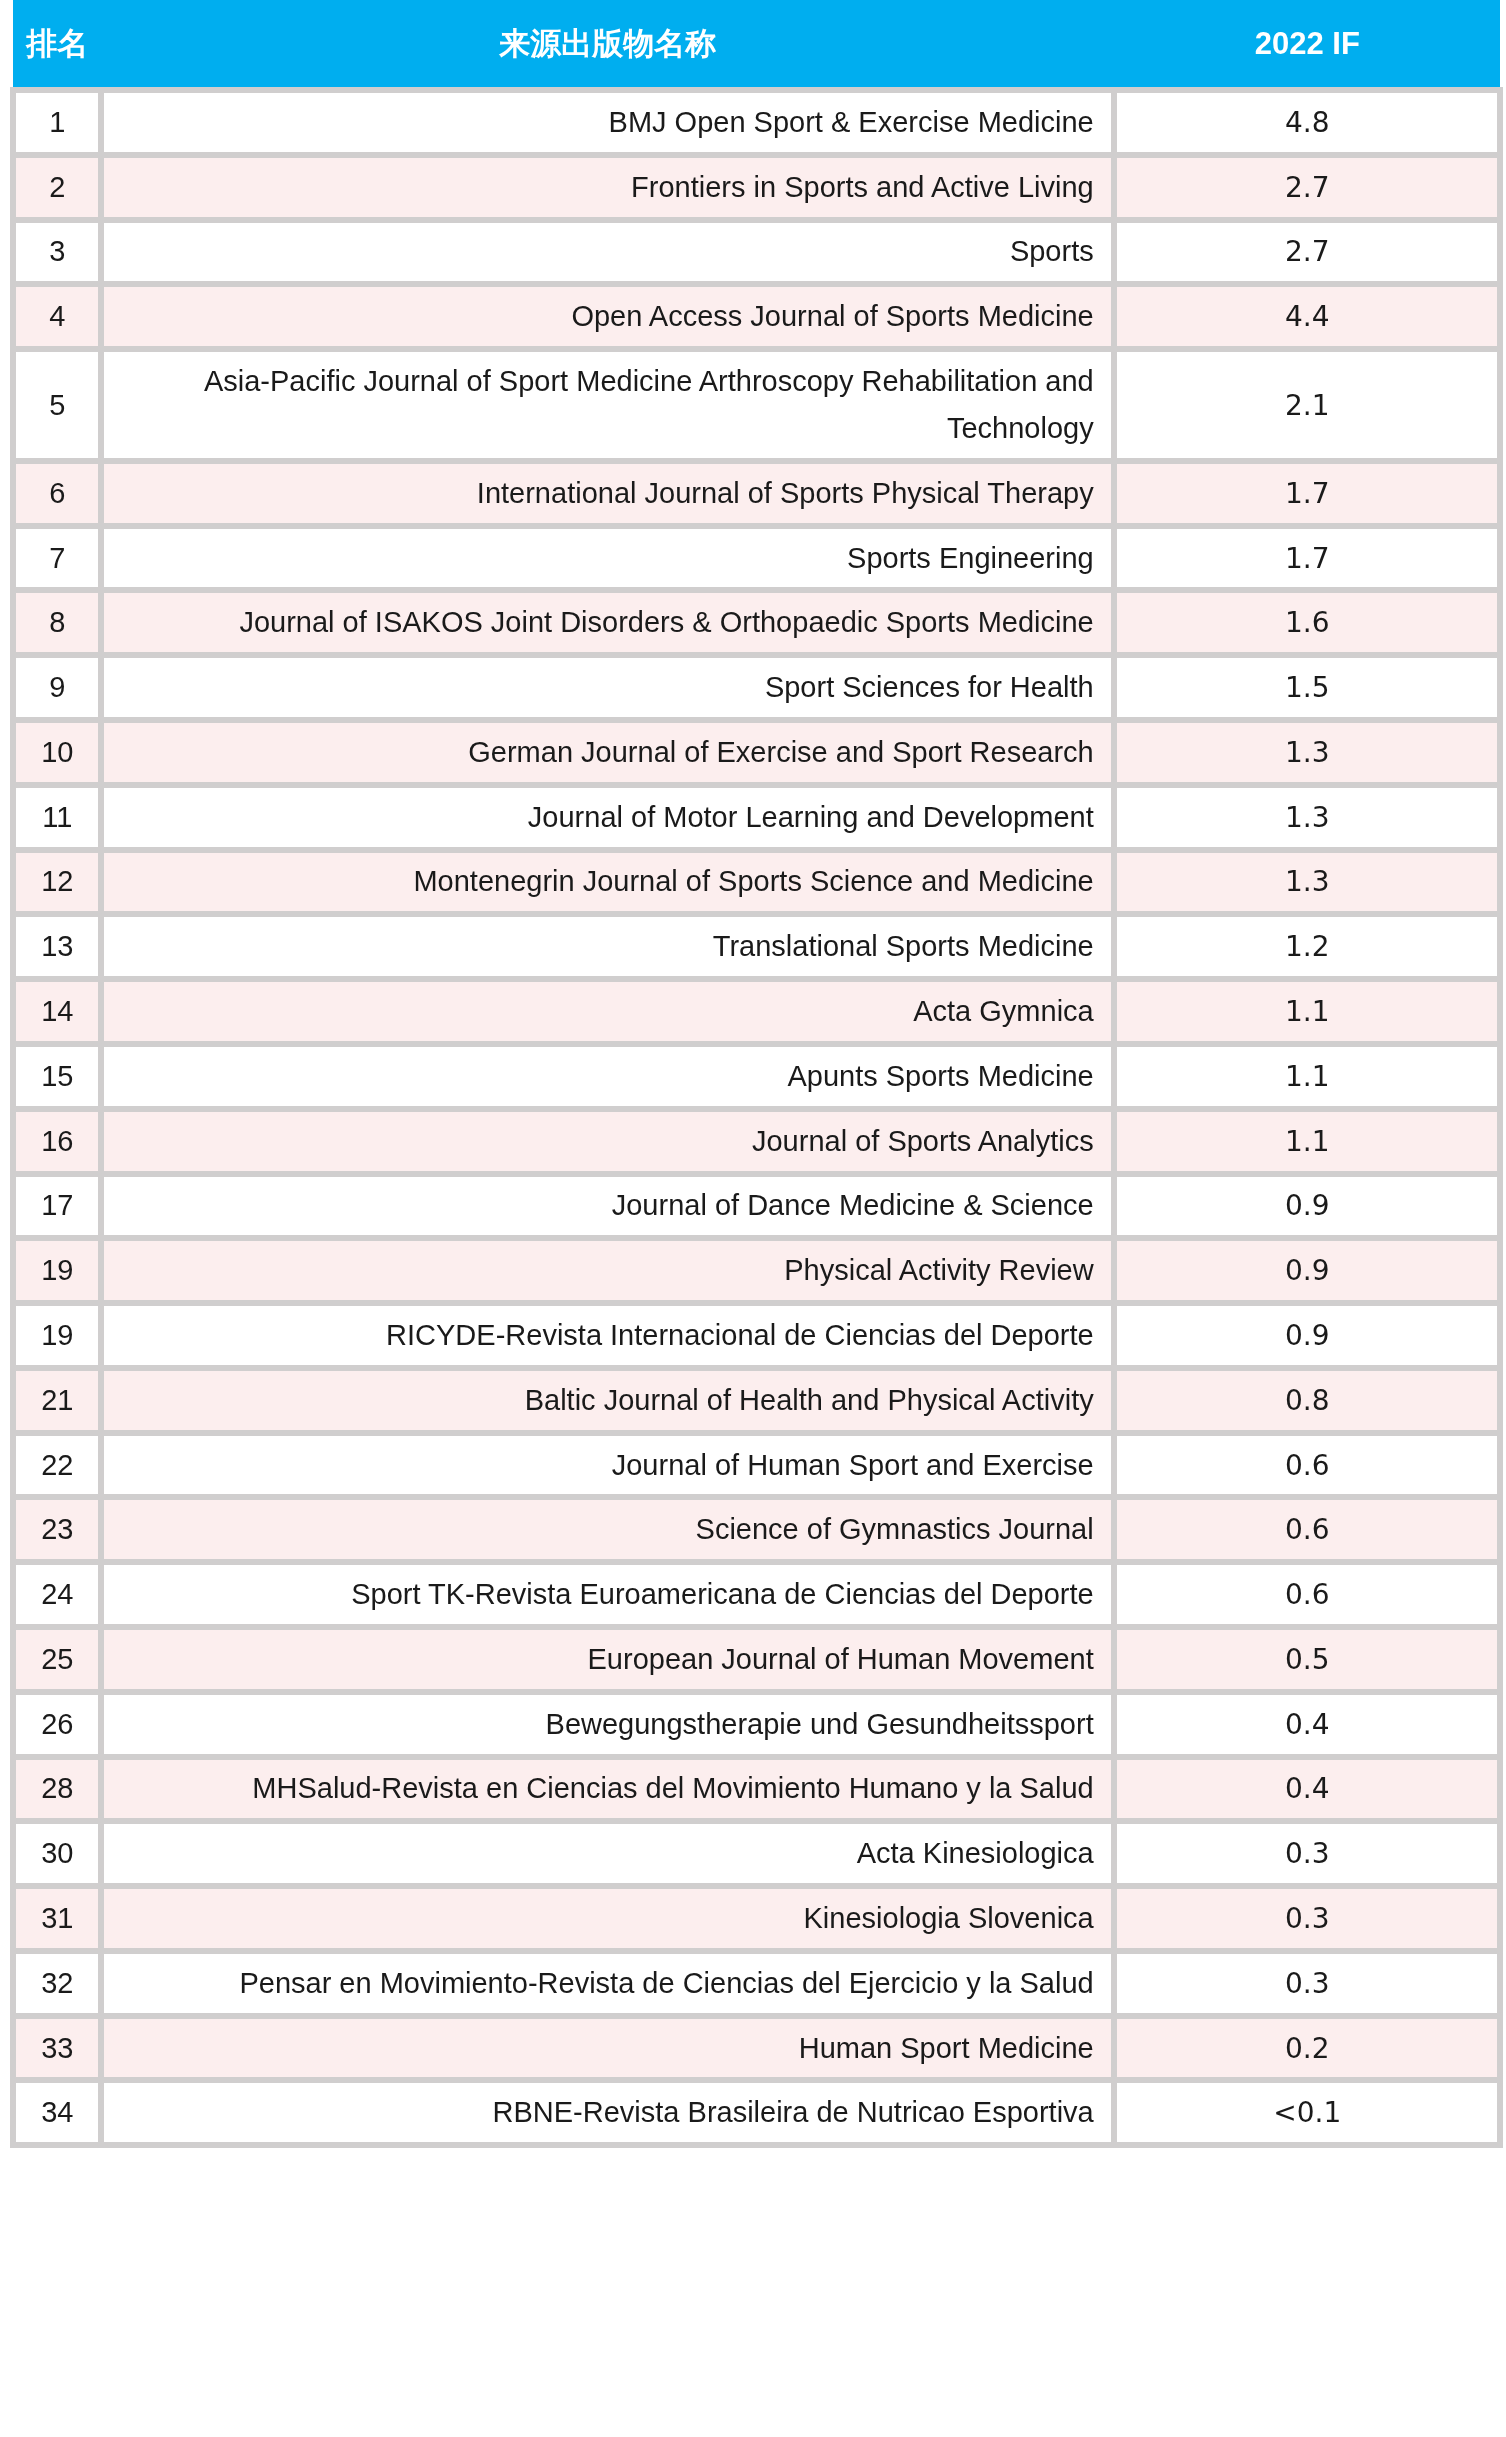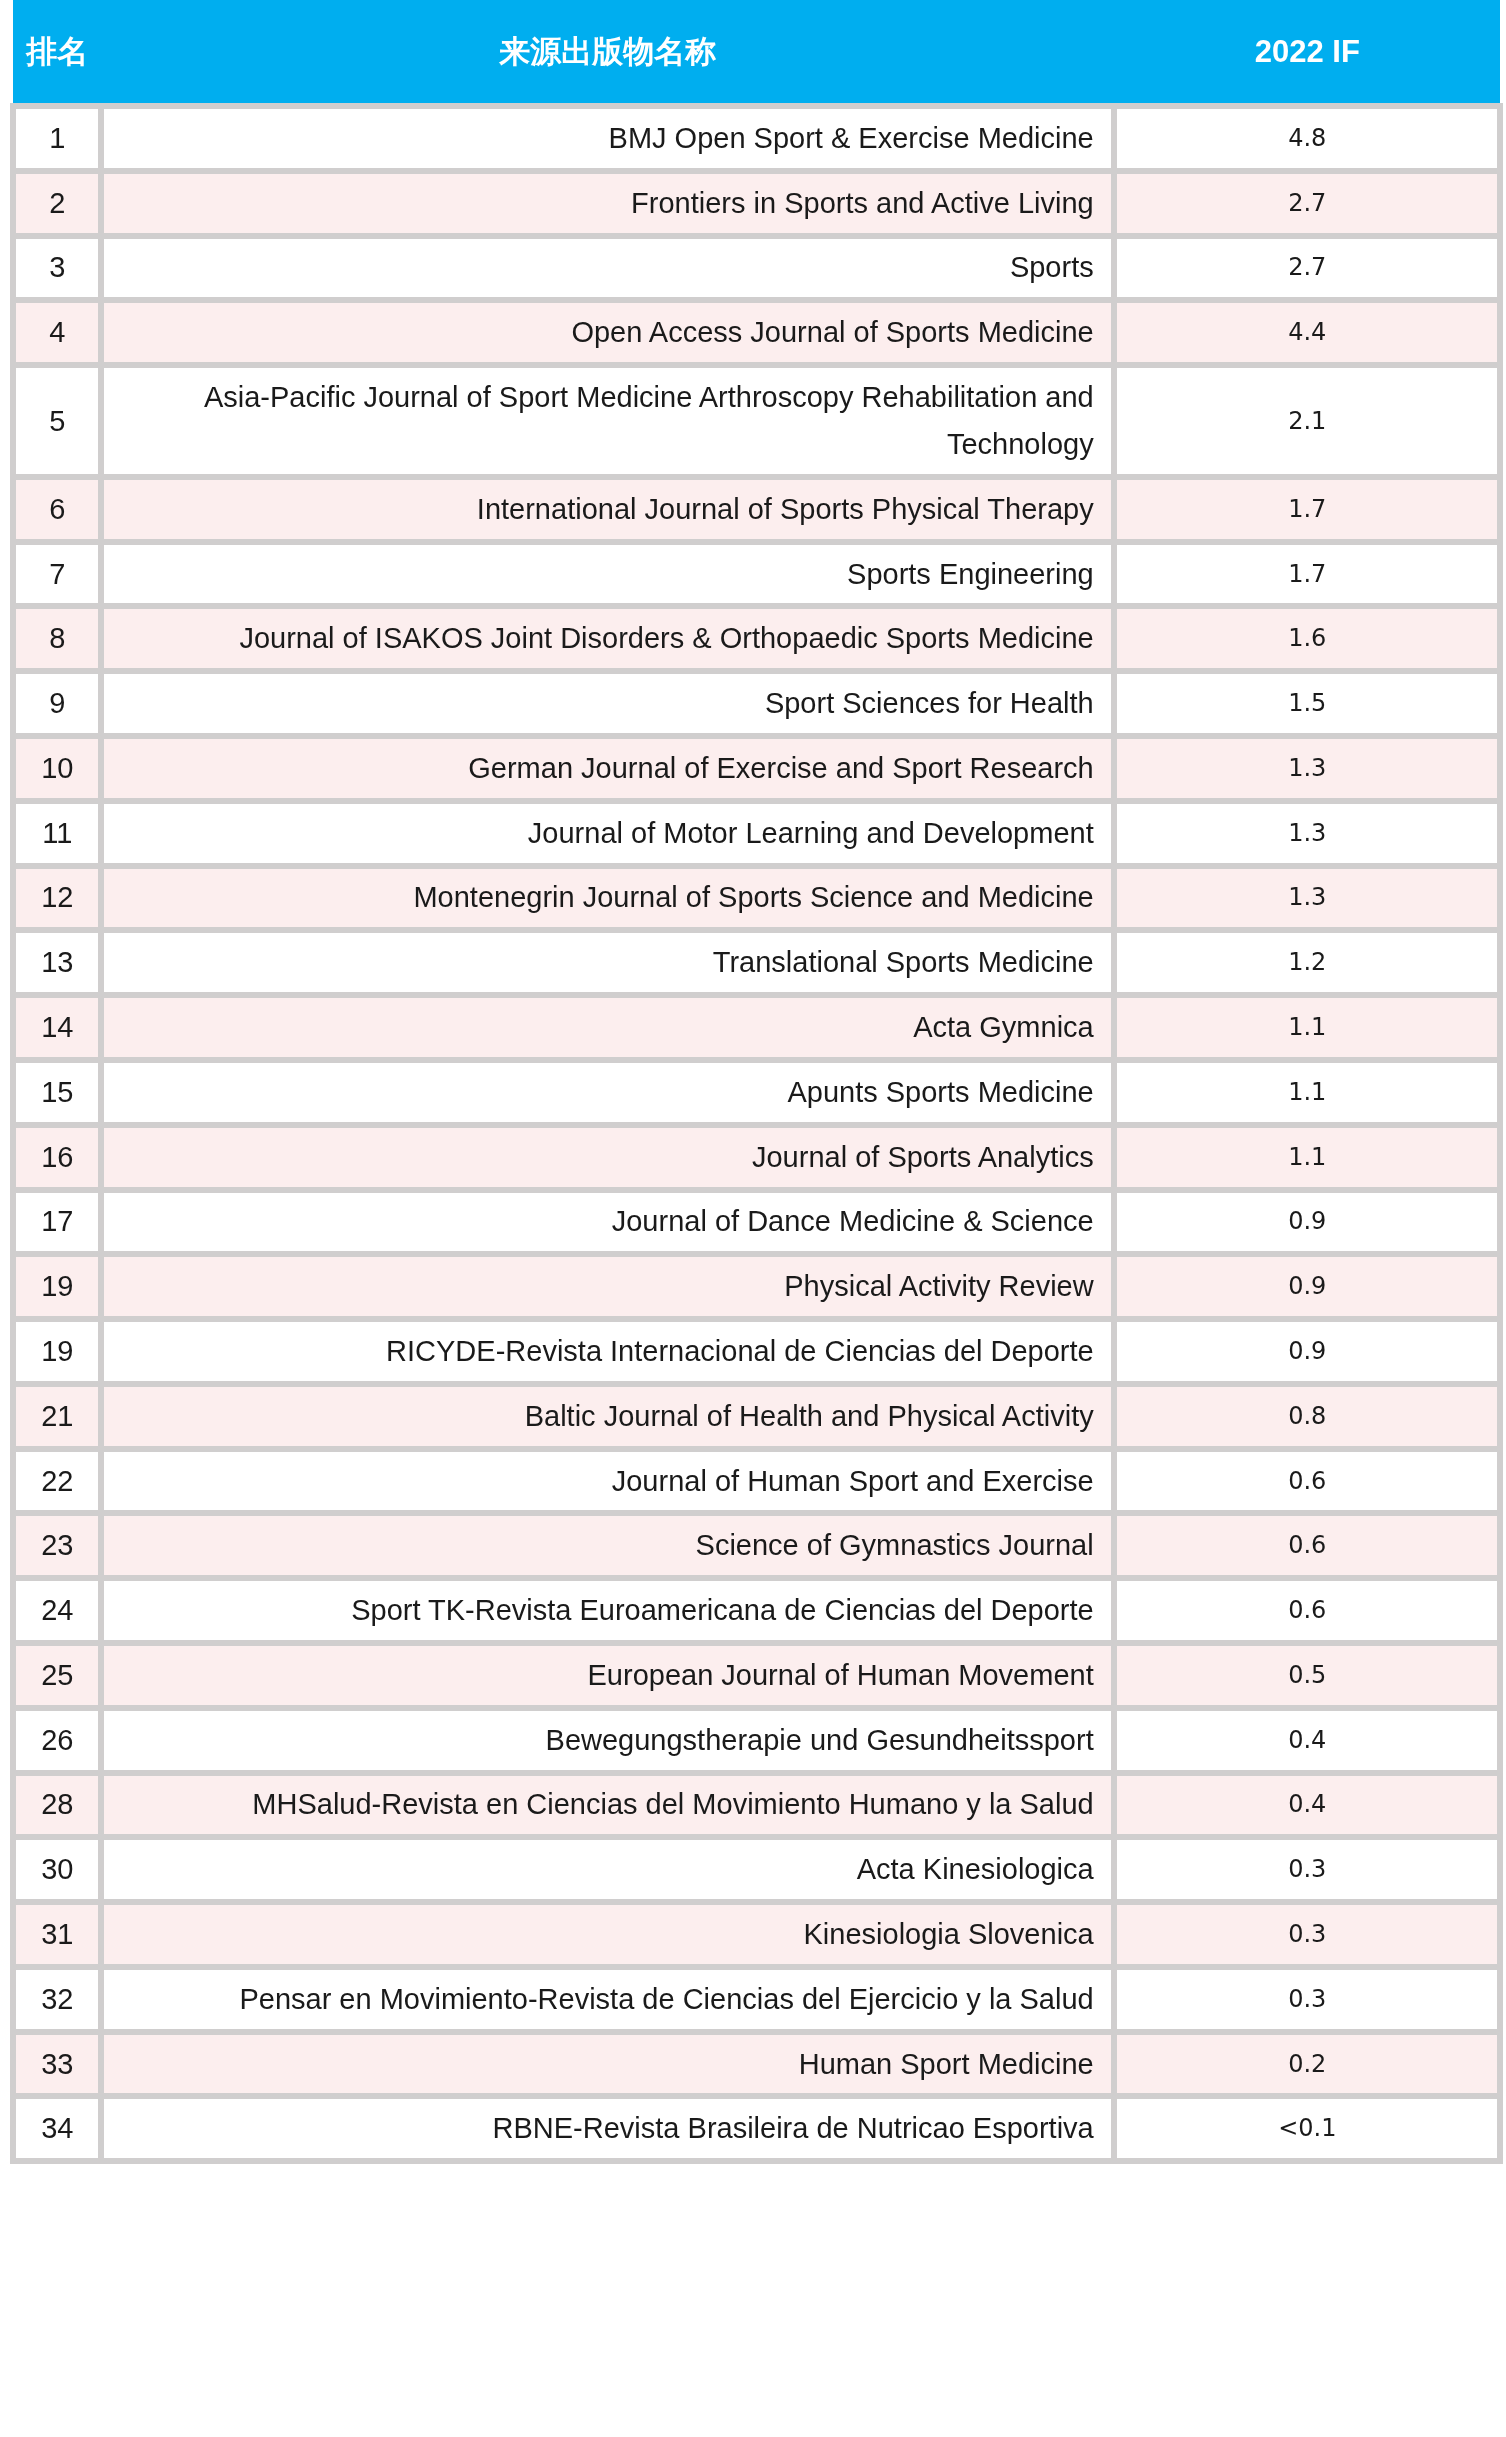--- a/index.html
+++ b/index.html
@@ -28,21 +28,21 @@
   }
   thead th {
     background: var(--header-bg, #00AEEF);
     color: var(--header-fg, #ffffff);
     border: 0;
     height: 87px;
     font-size: 31px;
     font-weight: bold;
     text-align: center;
     vertical-align: middle;
-    padding: 8px;
+    padding: 0;
   }
   tbody td {
     border: 6.6px solid var(--grid, #D0CECE);
     background: var(--row-bg, #ffffff);
     font-size: 29px;
     line-height: 47px;
     padding: 5.9px 7.4px;
     vertical-align: middle;
     word-wrap: break-word;
   }
@@ -53,21 +53,21 @@
     text-align: center;
     padding: 5.9px 2.9px;
   }
   td.col-name {
     text-align: right;
     padding: 5.9px 17.6px 5.9px 14.7px;
   }
   td.col-if {
     text-align: center;
     font-family: "DejaVu Sans", sans-serif;
-    font-size: 24px;
+    font-size: 28px;
   }
 </style>
 </head>
 <body style="color: rgb(26, 26, 26);">
 
 <div class="page">
   <table class="journal-table">
     <colgroup>
       <col style="width:88px">
       <col style="width:1013px">

